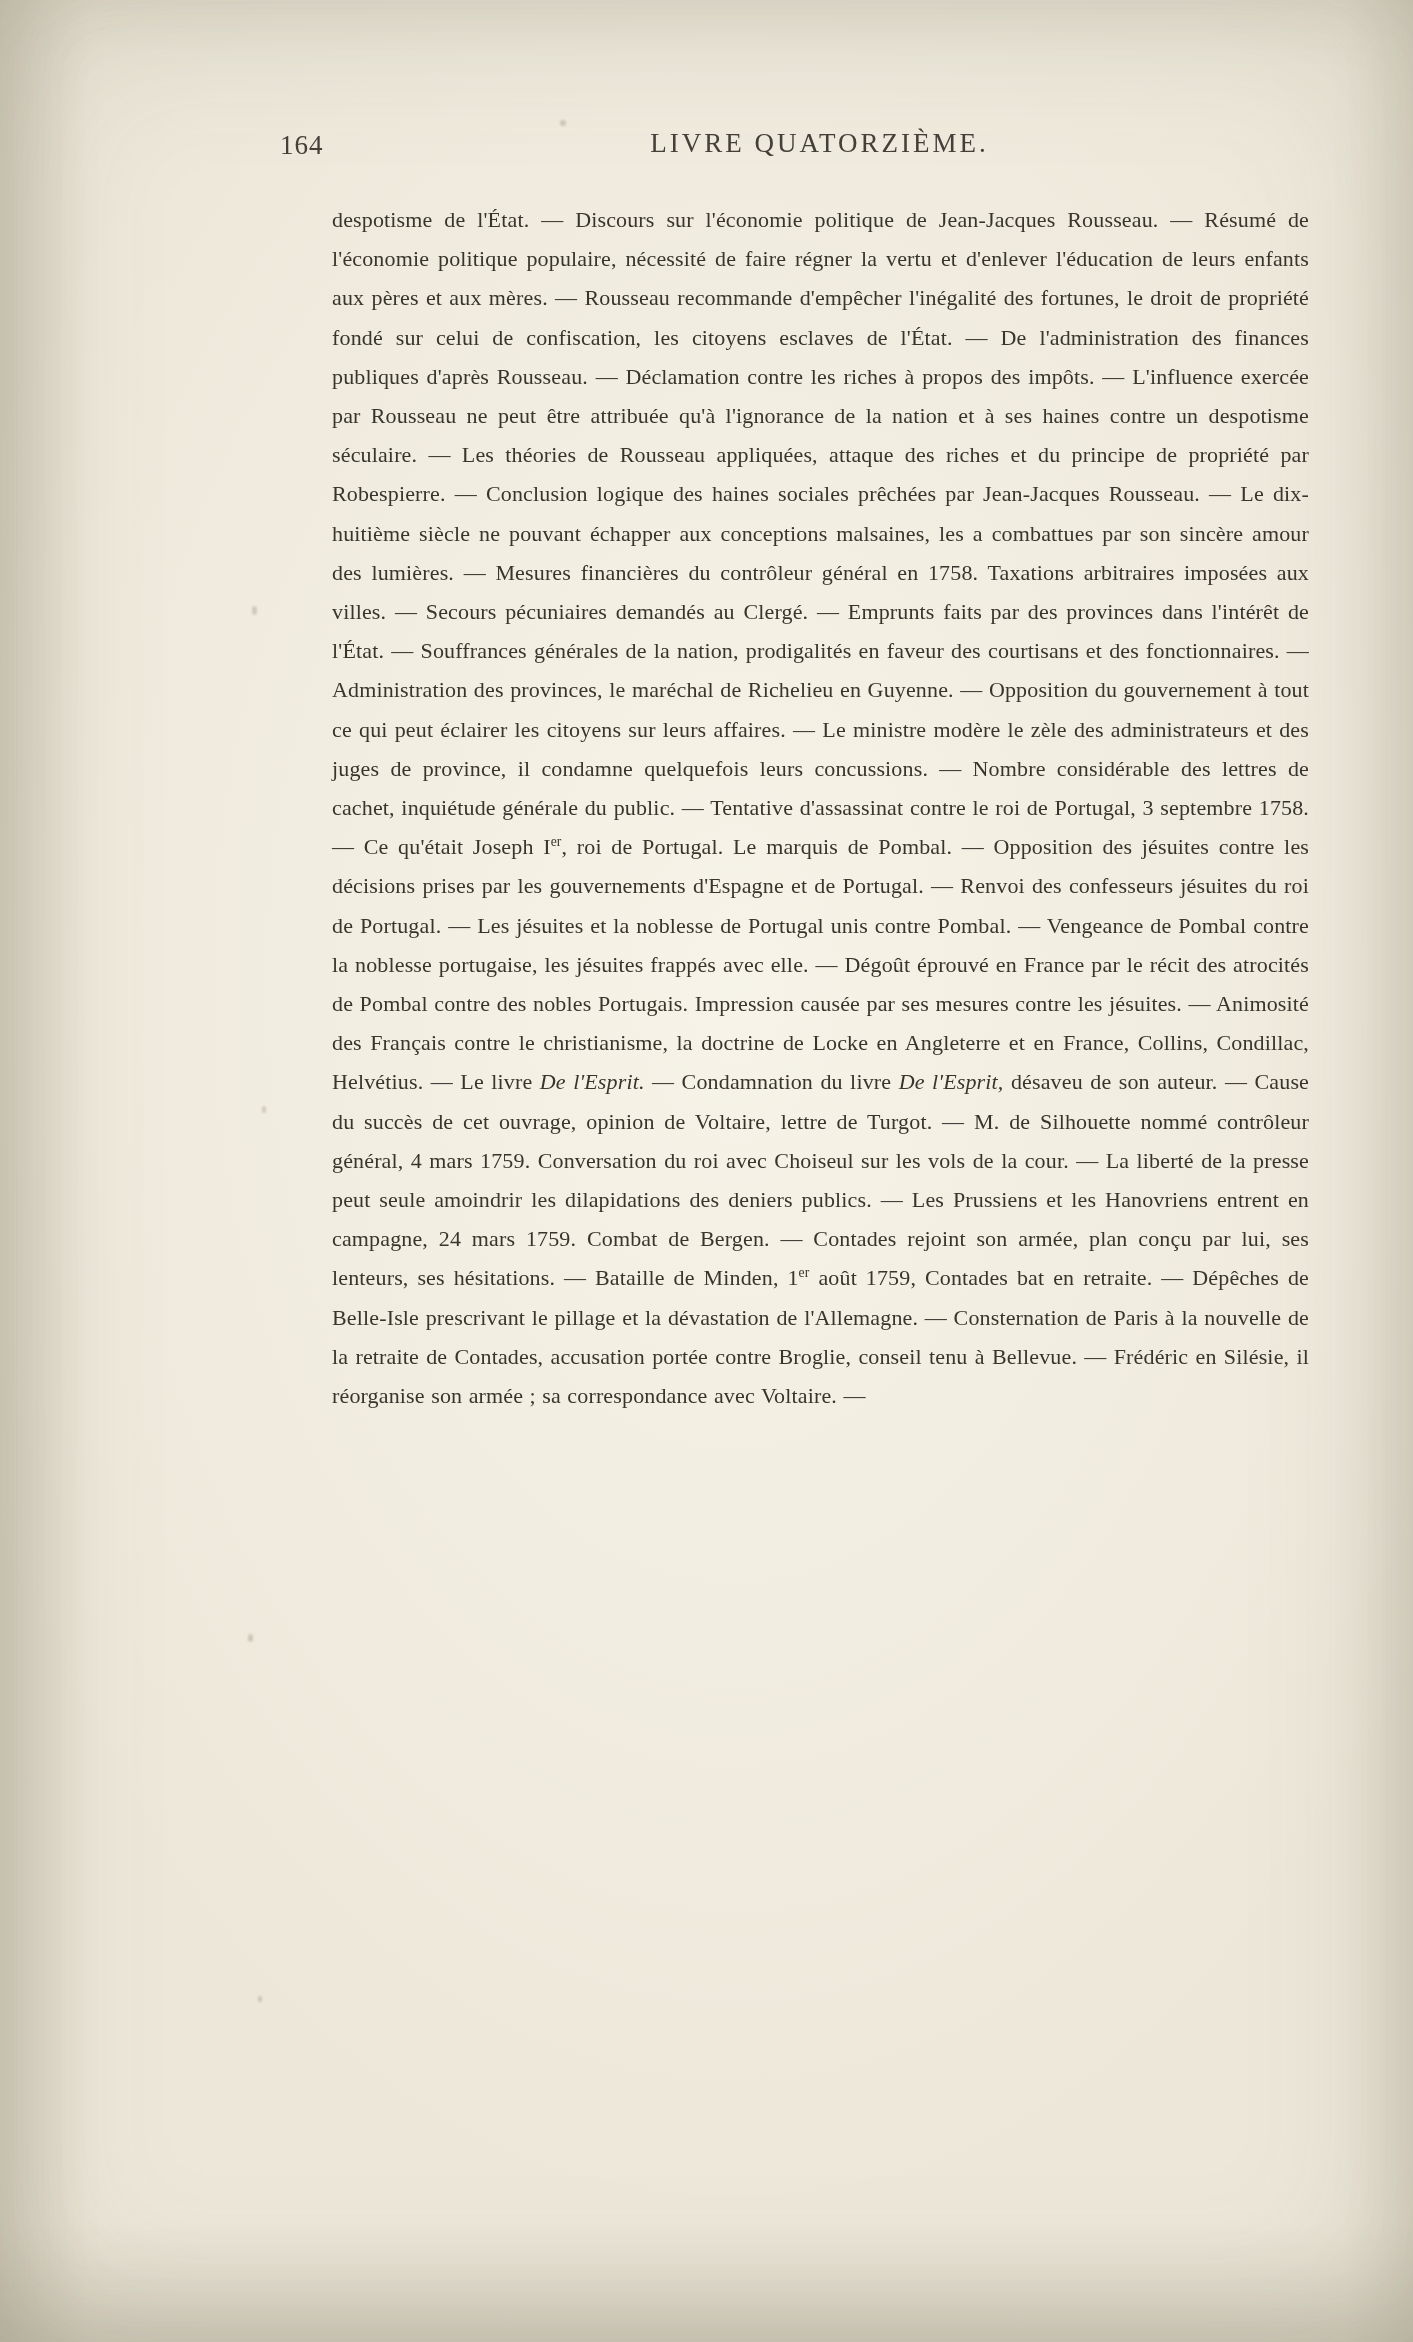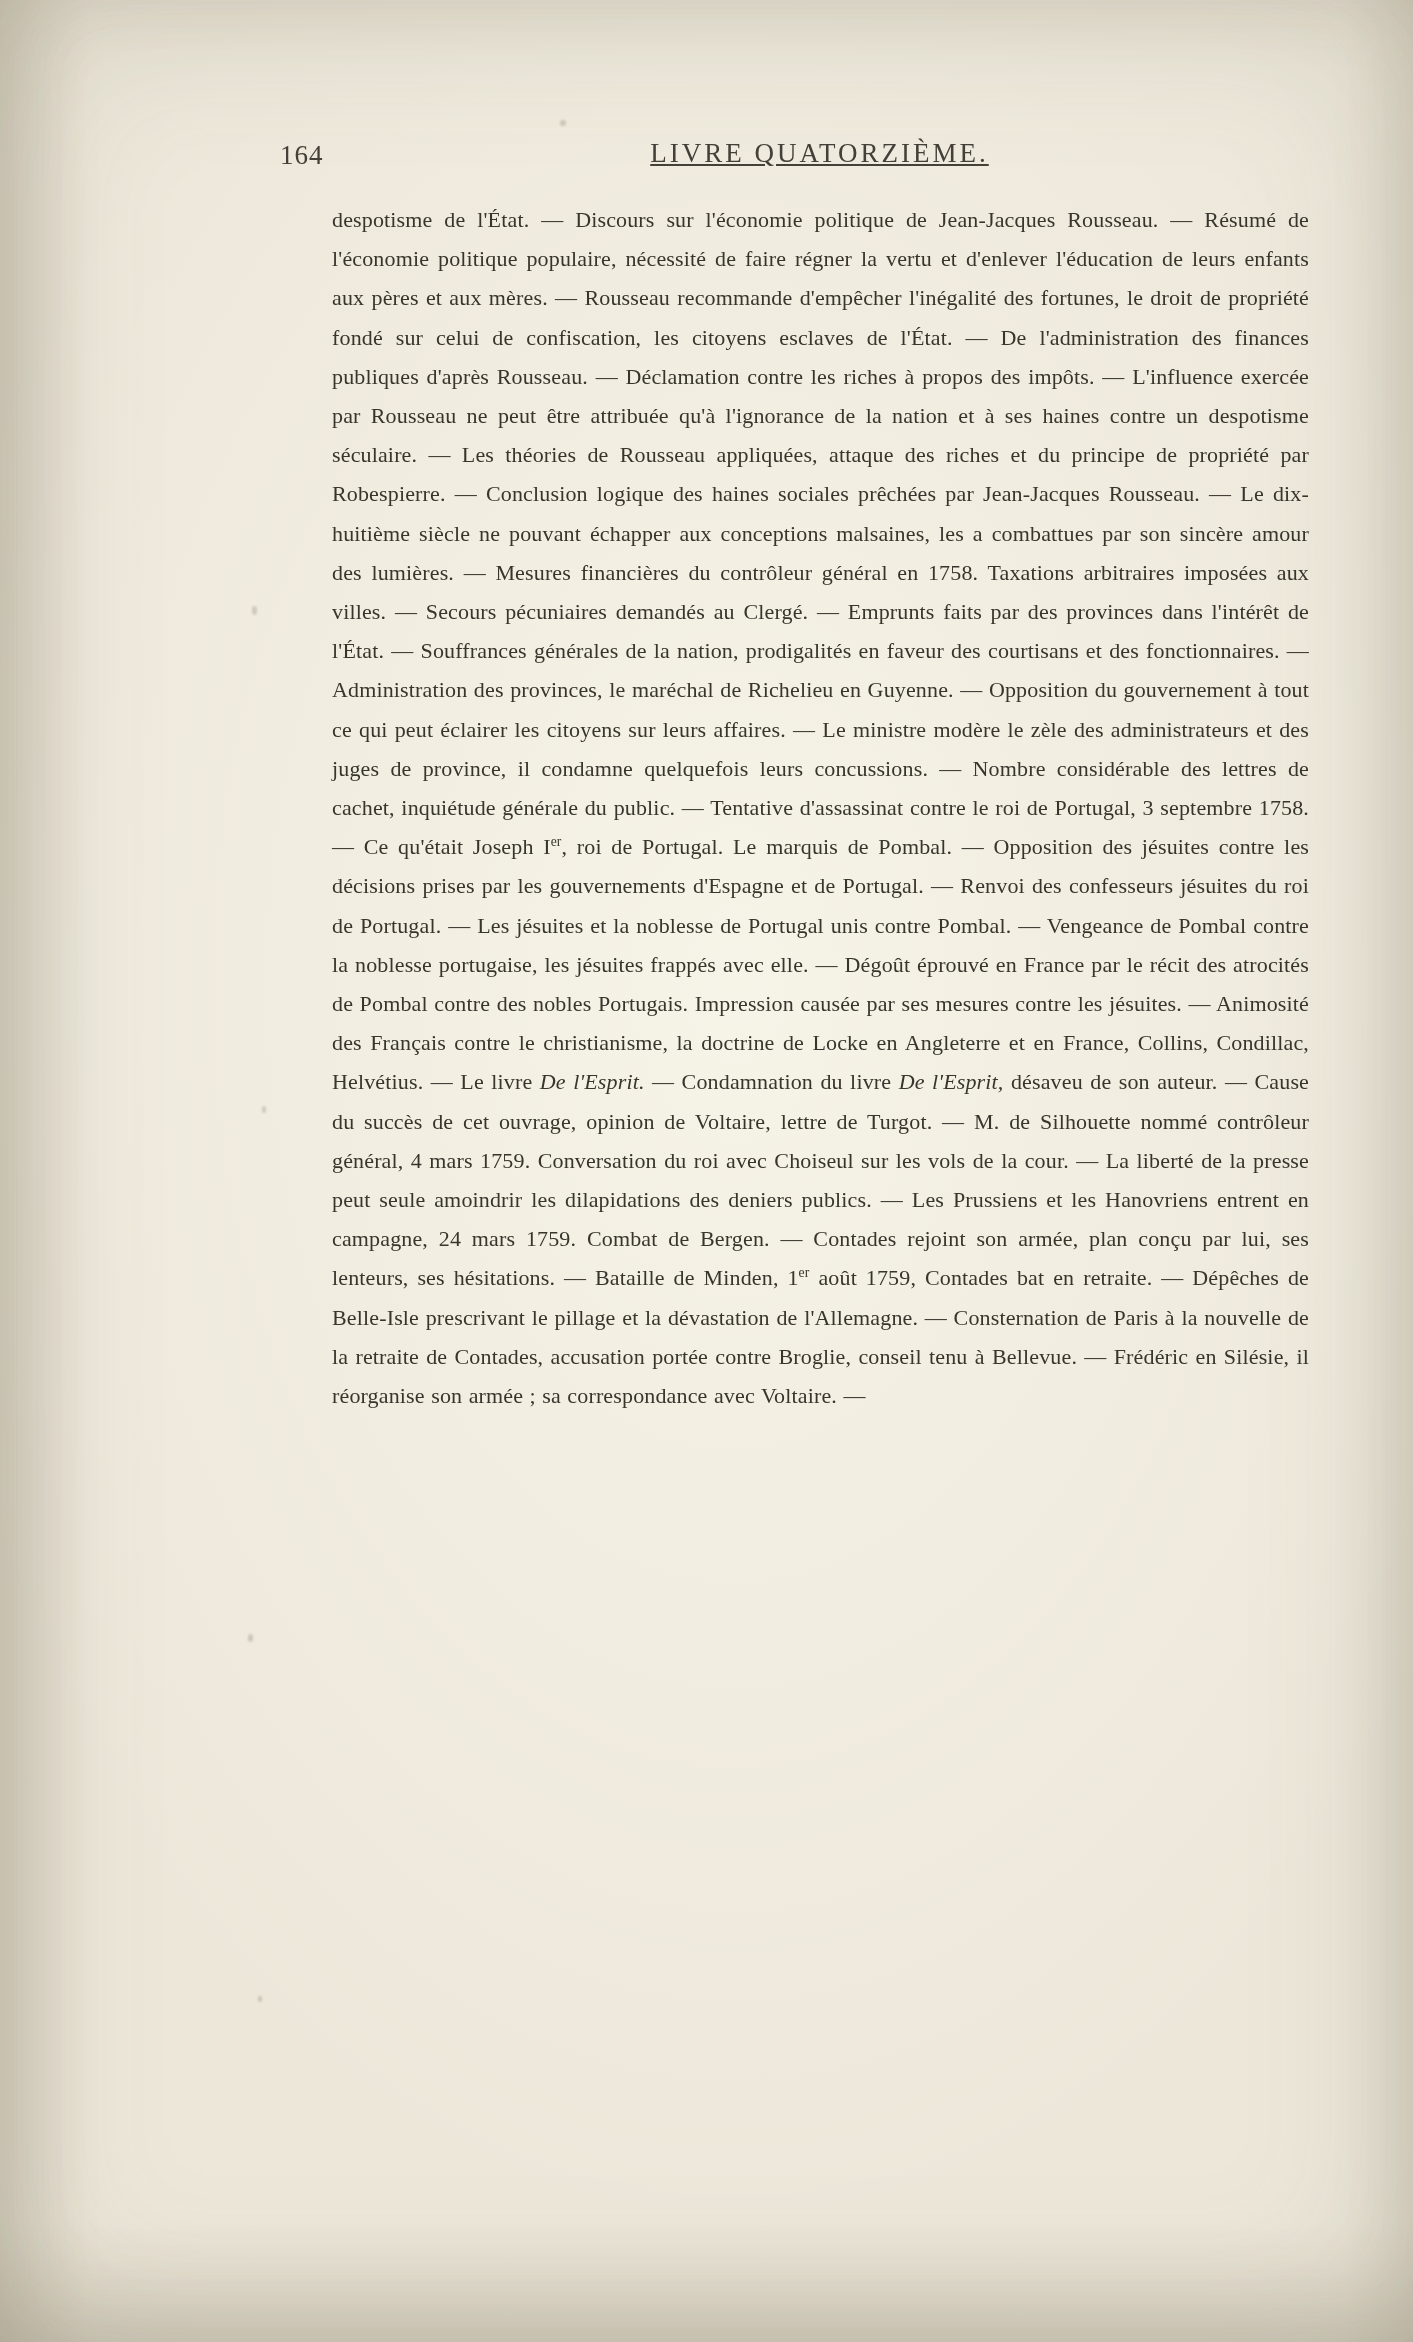--- a/index.html
+++ b/index.html
@@ -29,39 +29,38 @@
     content:"";
     position:absolute;inset:0;pointer-events:none;
     box-shadow:
       inset 0 0 170px rgba(96,88,66,.20),
       inset 0 -34px 90px rgba(96,88,66,.10),
       inset 34px 0 80px rgba(96,88,66,.08);
   }
   .running-head{
     position:absolute;
     left:332px;
-    top:138px;
+    top:128px;
     width:975px;
     height:42px;
   }
   .page-number{
     position:absolute;
     left:-52px;
     top:2px;
     font-size:27px;
     letter-spacing:1px;
     color:var(--head);
   }
   .head-title{
     display:block;
     text-align:center;
     font-size:27px;
     letter-spacing:3px;
     color:var(--head);
-    text-decoration:underline;
   }
   .toc-paragraph{
     position:absolute;
     left:332px;
     top:200px;
     width:977px;
     font-size:22px;
     line-height:39.2px;
     letter-spacing:.15px;
     word-spacing:.8px;

